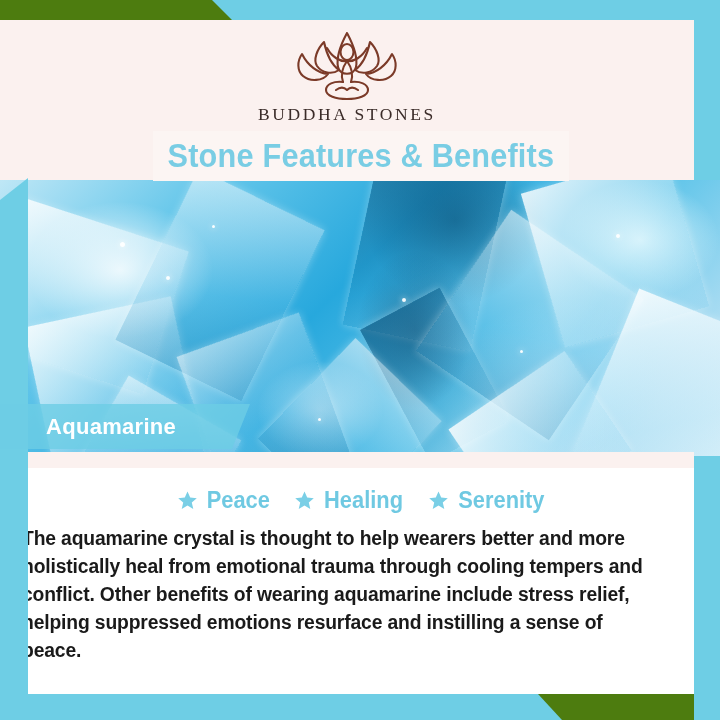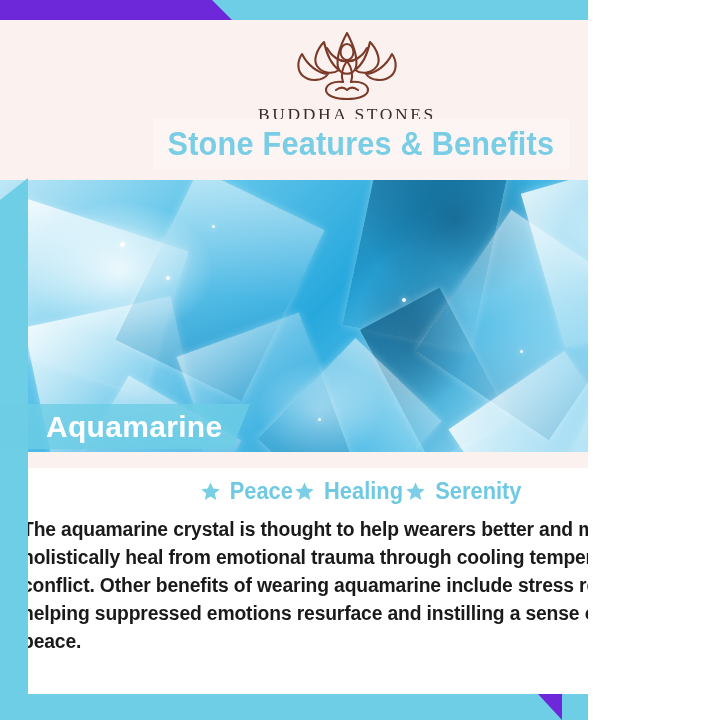--- a/index.html
+++ b/index.html
@@ -2,24 +2,24 @@
 <html><head>
 <meta charset="utf-8">
 <style>
   html, body {
     margin: 0;
     padding: 0;
     background: #ffffff;
   }
   #poster {
     position: relative;
-    width: 588px;
+    width: 720px;
     height: 720px;
     overflow: hidden;
-    background: #6d28d9;
+    background: #4d7c0f;
     font-family: "Liberation Sans", sans-serif;
   }
 
   
   .cyan-top {
     position: absolute;
     left: 0; top: 0;
     width: 720px; height: 46px;
     background: #6ECEE5;
     clip-path: polygon(212px 0px, 720px 0px, 720px 46px, 258px 46px);
@@ -72,21 +72,21 @@
     font-family: "Liberation Serif", serif;
     font-size: 17.5px;
     letter-spacing: 2.6px;
     color: #3A2B28;
     font-weight: 400;
   }
 
   
   .title-plate {
     position: absolute;
-    left: 153px; top: 119px;
+    left: 153px; top: 131px;
     width: 416px; height: 50px;
     background: #FCF5F3;
     z-index: 3;
     display: flex;
     align-items: center;
     justify-content: flex-start;
   }
   .title-text {
     font-family: "Liberation Sans Narrow", "Liberation Sans", sans-serif;
     font-size: 33px;
@@ -137,21 +137,21 @@
     left: 0; top: 404px;
     width: 250px; height: 45px;
     background: rgba(109,205,229,0.80);
     clip-path: polygon(0px 0px, 250px 0px, 232px 45px, 0px 45px);
     z-index: 5;
     display: flex;
     align-items: center;
   }
   .stone-tag-label {
     margin-left: 46px;
-    font-size: 30px;
+    font-size: 22px;
     font-weight: bold;
     color: #FFFFFF;
     letter-spacing: 0.3px;
   }
 
   
   .seam {
     position: absolute;
     left: 0; top: 452px;
     width: 694px; height: 18px;
@@ -164,22 +164,22 @@
     position: absolute;
     left: 0; top: 468px;
     width: 694px; height: 226px;
     background: #FFFFFF;
     z-index: 3;
   }
   .keywords {
     display: flex;
     align-items: center;
     justify-content: center;
-    gap: 0;
-    margin-top: 10px;
+    gap: 23px;
+    margin-top: 19px;
     padding-left: 30px;
   }
   .keyword {
     display: flex;
     align-items: center;
     gap: 7px;
   }
   .kw-star {
     display: block;
     width: 21px; height: 21px;

